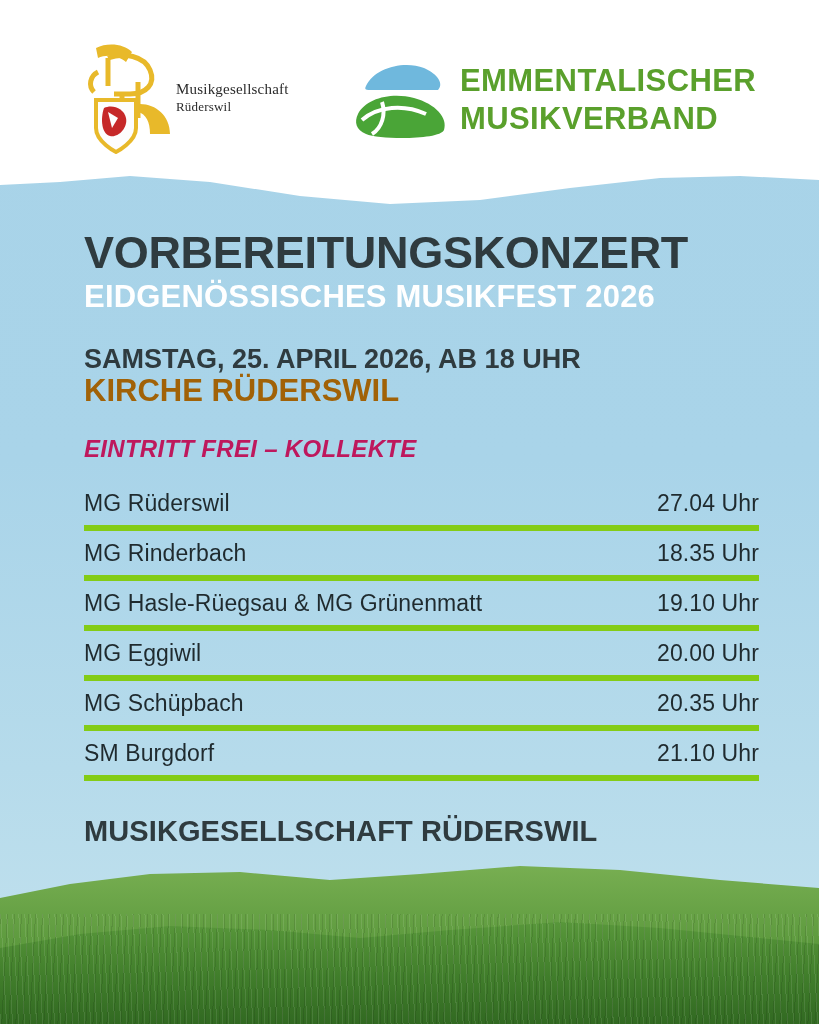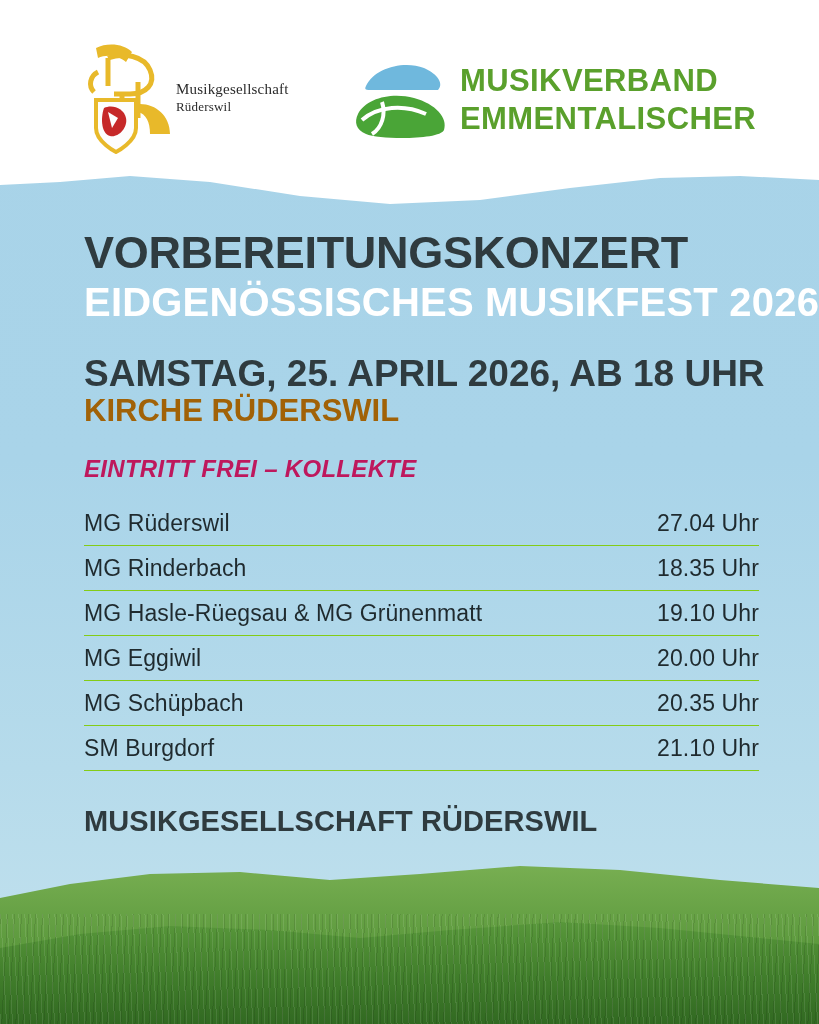--- a/index.html
+++ b/index.html
@@ -145,30 +145,30 @@
     color: #2f3b3f;
     font-size: 45px;
     font-weight: bold;
     letter-spacing: -0.3px;
     line-height: 1.0;
     margin: 0 0 6px 0;
     white-space: nowrap;
   }
   .title-sub {
     color: #ffffff;
-    font-size: 40px;
+    font-size: 31px;
     font-weight: bold;
     letter-spacing: 0.2px;
     line-height: 1.05;
     margin: 0 0 30px 0;
     white-space: nowrap;
   }
   .date-line {
     color: #2f3b3f;
-    font-size: 37px;
+    font-size: 27px;
     font-weight: bold;
     letter-spacing: 0px;
     line-height: 1.12;
     margin: 0;
     white-space: nowrap;
   }
   .venue-line {
     color: #a16207;
     font-size: 31px;
     font-weight: bold;
@@ -186,21 +186,21 @@
     font-style: italic;
   }
 
   
   .program {
     width: 100%;
     border-collapse: collapse;
     margin-bottom: 34px;
   }
   .program tr {
-    border-bottom: 1px solid #84cc16;
+    border-bottom: 6px solid #84cc16;
   }
   .program td {
     padding: 9px 0 8px 0;
     color: #1f2a2e;
     font-size: 23px;
     font-weight: normal;
     letter-spacing: 0.1px;
   }
   .program td.time {
     text-align: right;
@@ -257,22 +257,22 @@
     <div class="logo-emv">
       <div class="emv-mark">
         <svg viewBox="0 0 100 82" width="100" height="82" aria-hidden="true">
           <path d="M14 28 C22 10, 52 2, 72 10 C86 16, 92 26, 86 32 L20 32 C14 32, 12 32, 14 28 Z" fill="#6fb8dd"></path>
           <path d="M6 56 C14 40, 40 34, 62 40 C84 46, 96 60, 92 72 C88 82, 28 82, 14 76 C4 72, 2 64, 6 56 Z" fill="#4aa537"></path>
           <path d="M10 62 C26 48, 52 46, 74 56" fill="none" stroke="#ffffff" stroke-width="4"></path>
           <path d="M30 44 C34 56, 30 70, 20 76" fill="none" stroke="#ffffff" stroke-width="4"></path>
         </svg>
       </div>
       <div class="emv-text">
+        <span>EMMENTALISCHER</span>
         <span>MUSIKVERBAND</span>
-        <span>EMMENTALISCHER</span>
       </div>
     </div>
 
   </div>
 
   <div class="content">
     <div class="pad">
 
       <h1 class="title-main">VORBEREITUNGSKONZERT</h1>
       <h2 class="title-sub">EIDGENÖSSISCHES MUSIKFEST 2026</h2>

